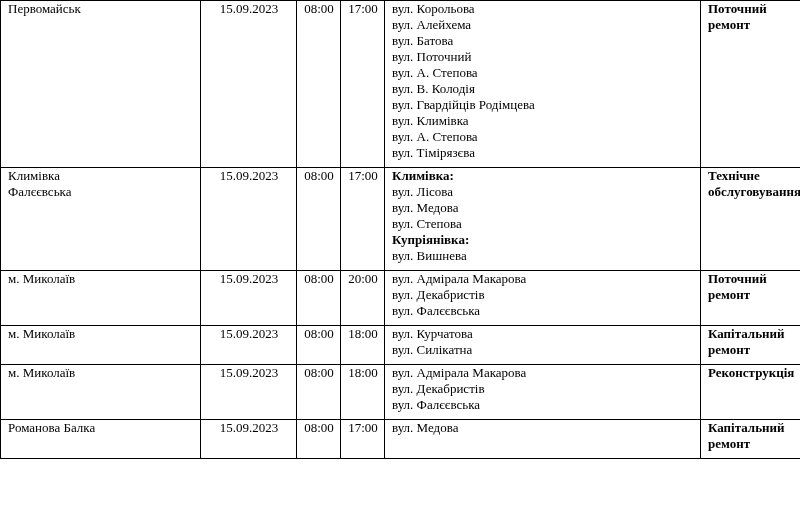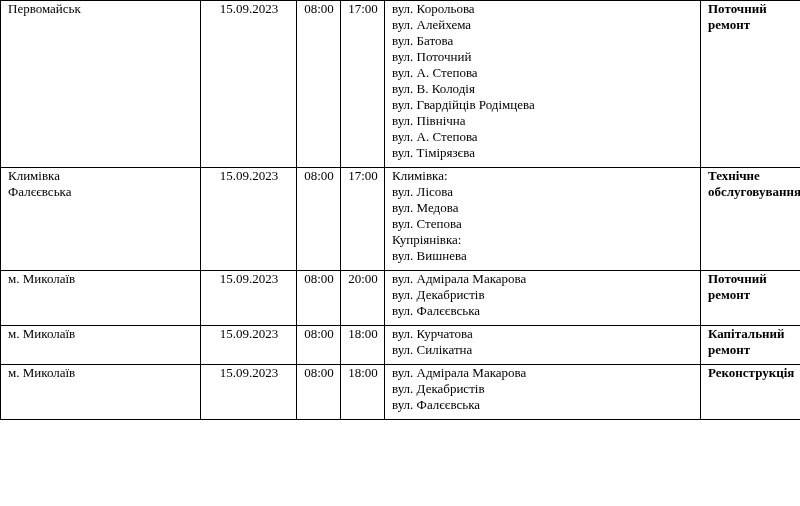--- a/index.html
+++ b/index.html
@@ -47,21 +47,21 @@
     margin-left: 16px;
   }
   td.type {
     padding-left: 8px;
     font-weight: bold;
   }
   .street-line {
     white-space: nowrap;
   }
   .group-head {
-    font-weight: normal;
+    font-weight: bold;
   }
   .loc-line { white-space: nowrap; }
   .type-line { }
 </style>
 </head>
 <body>
 
 <table class="outage-table">
   <colgroup>
     <col class="c-locality">
@@ -80,21 +80,21 @@
         <td class="time">08:00</td>
         <td class="time">17:00</td>
         <td class="streets">
           <div class="street-line">вул. Корольова</div>
           <div class="street-line">вул. Алейхема</div>
           <div class="street-line">вул. Батова</div>
           <div class="street-line">вул. Поточний</div>
           <div class="street-line">вул. А. Степова</div>
           <div class="street-line">вул. В. Колодія</div>
           <div class="street-line">вул. Гвардійців Родімцева</div>
-          <div class="street-line">вул. Північна</div>
+          <div class="street-line">вул. Климівка</div>
           <div class="street-line">вул. А. Степова</div>
           <div class="street-line">вул. Тімірязєва</div>
         </td>
         <td class="type">
           <div class="type-line">Поточний</div>
           <div class="type-line">ремонт</div>
         </td>
       </tr>
       <tr>
         <td class="locality">
@@ -159,14 +159,29 @@
         <td class="time">18:00</td>
         <td class="streets">
           <div class="street-line">вул. Адмірала Макарова</div>
           <div class="street-line">вул. Декабристів</div>
           <div class="street-line">вул. Фалєєвська</div>
         </td>
         <td class="type">
           <div class="type-line">Реконструкція</div>
         </td>
       </tr>
+      <tr>
+        <td class="locality">
+          <div class="loc-line">Романова Балка</div>
+        </td>
+        <td class="date">15.09.2023</td>
+        <td class="time">08:00</td>
+        <td class="time">17:00</td>
+        <td class="streets">
+          <div class="street-line">вул. Медова</div>
+        </td>
+        <td class="type">
+          <div class="type-line">Капітальний</div>
+          <div class="type-line">ремонт</div>
+        </td>
+      </tr>
     </tbody>
 </table>
 
 </body></html>

